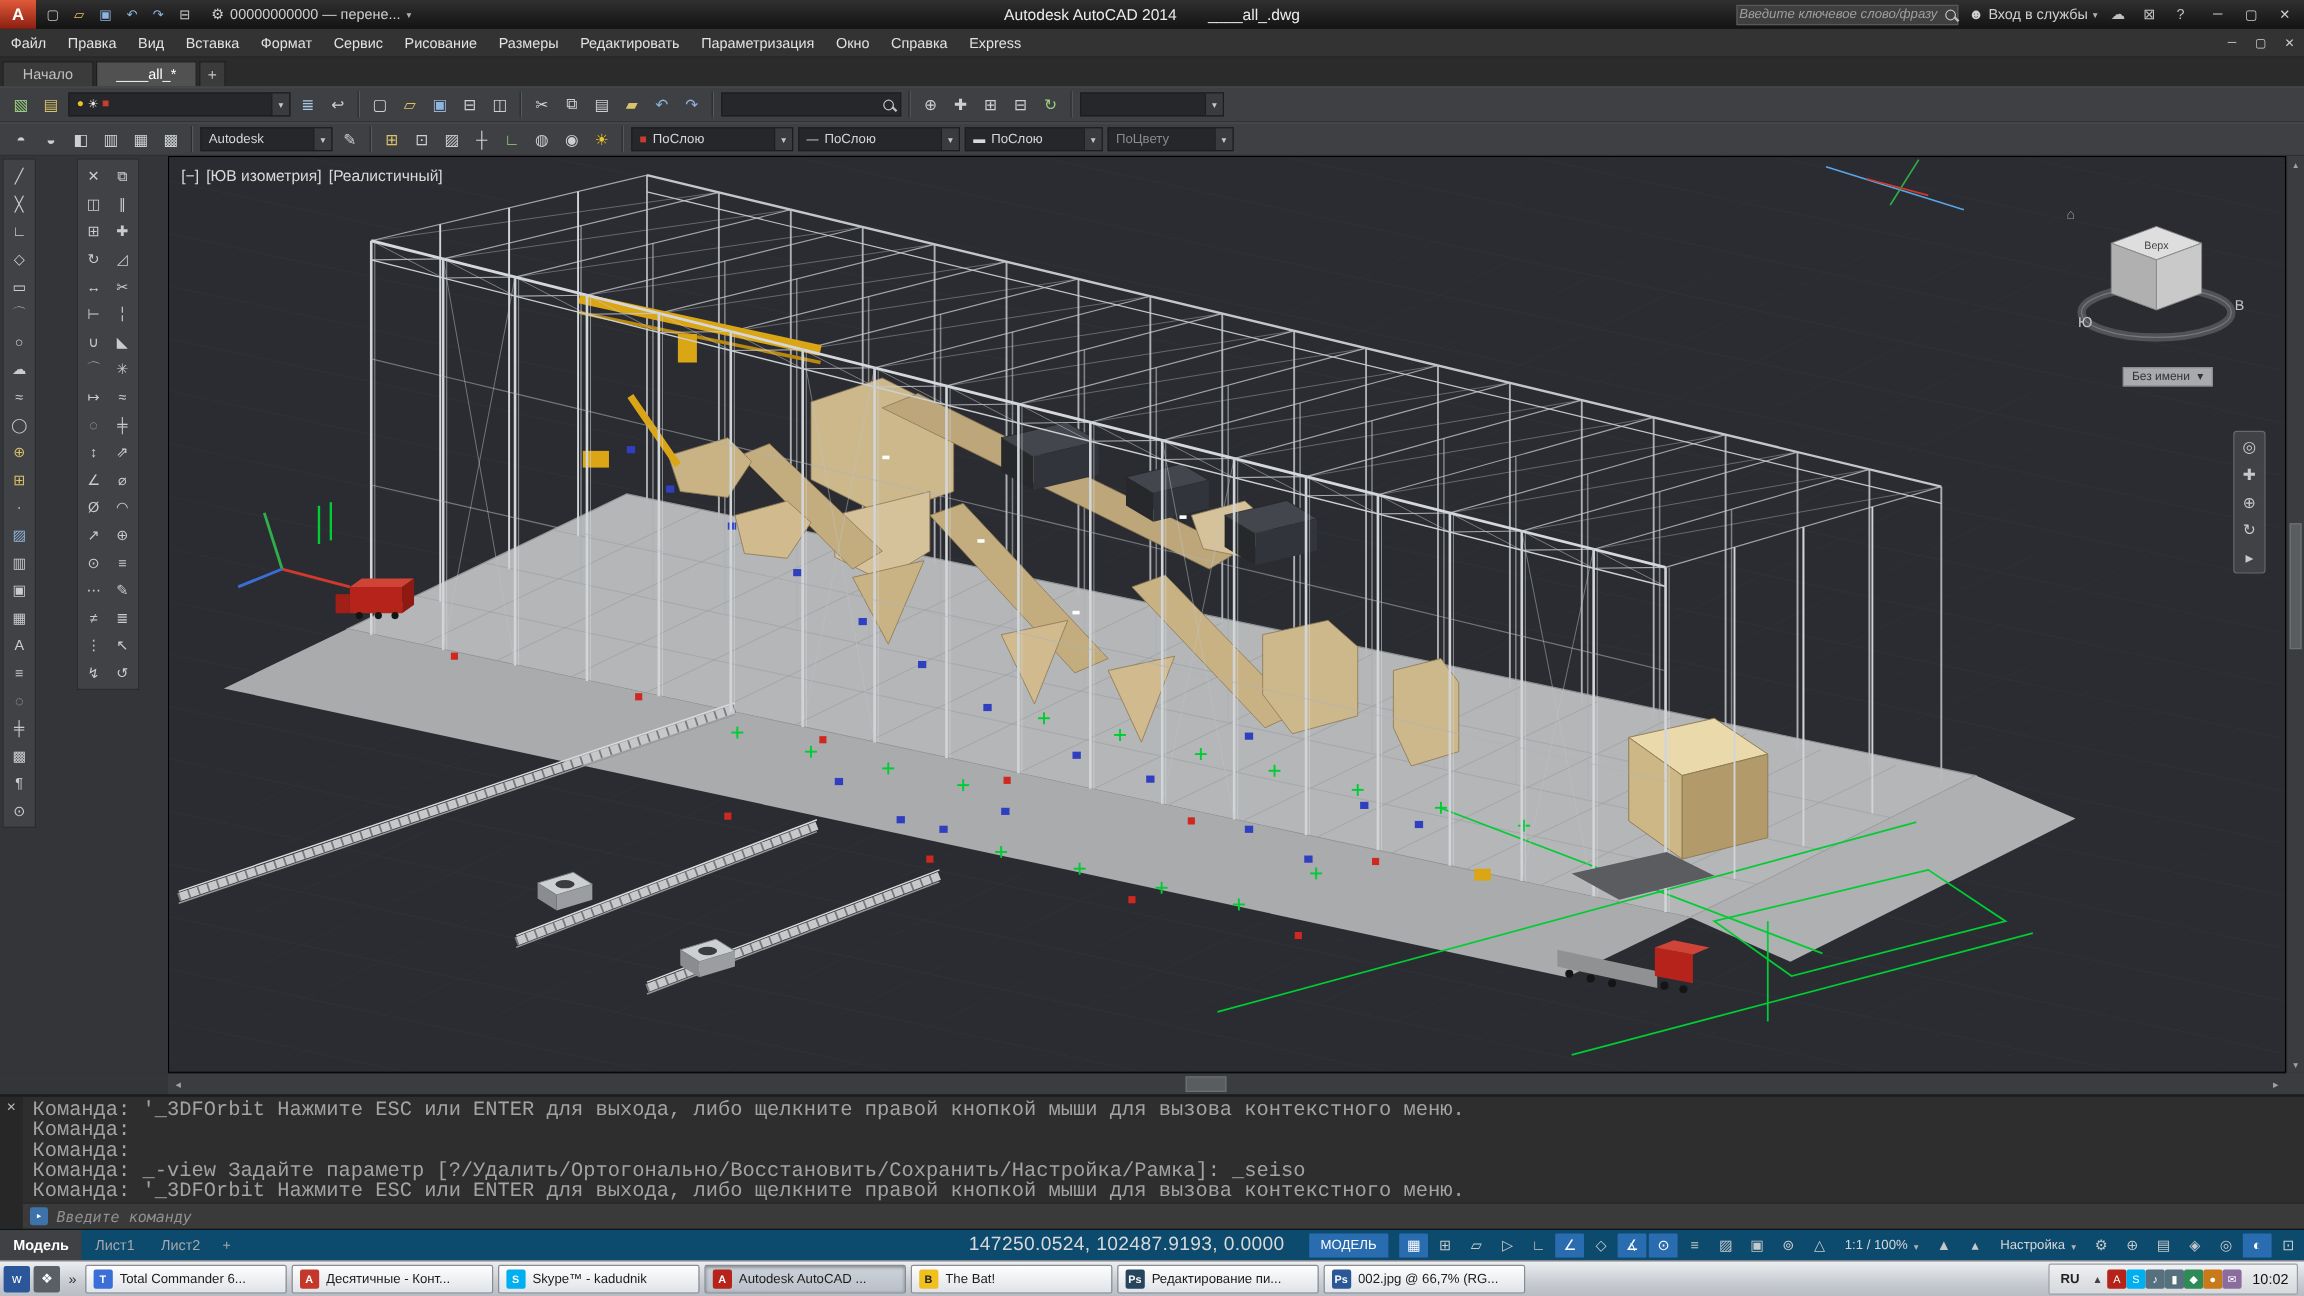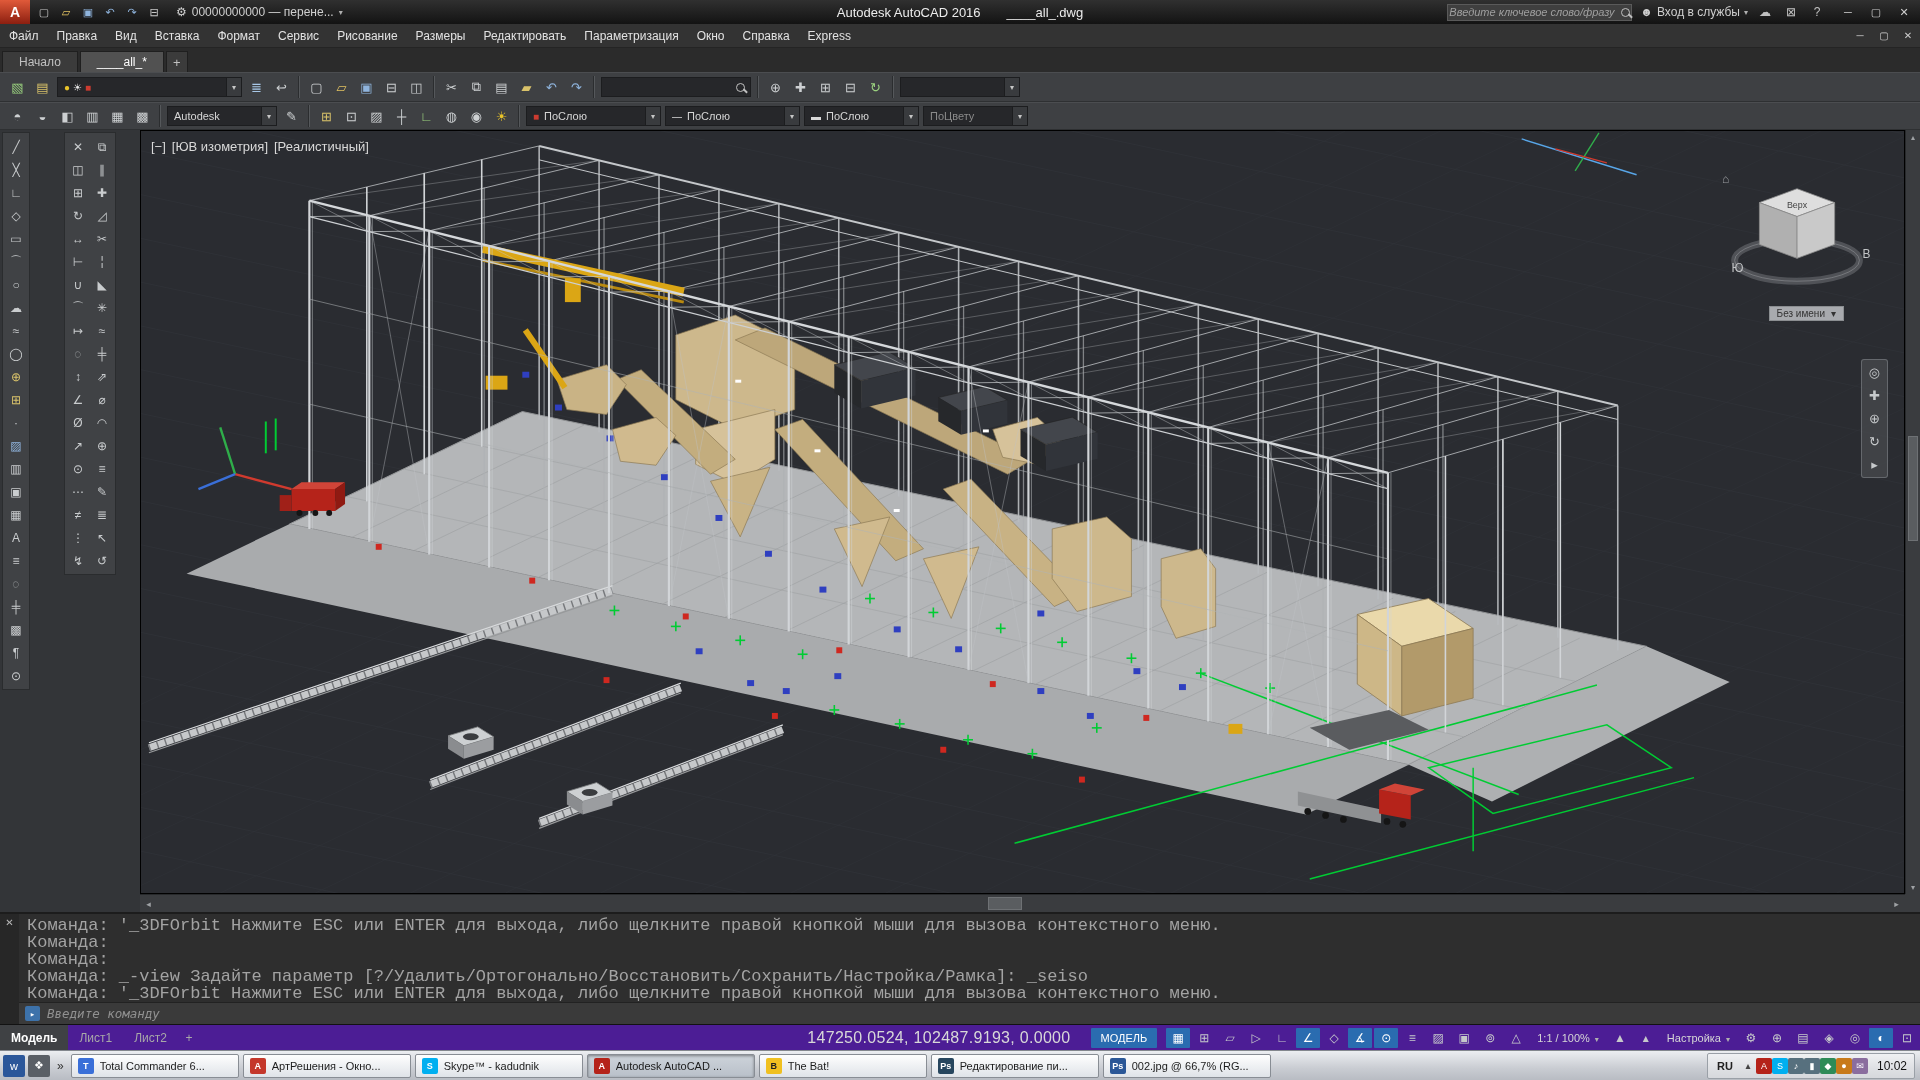--- a/index.html
+++ b/index.html
@@ -79,21 +79,21 @@
 
 .command{height:112px;flex:none;display:flex;background:#2e2e2e;border-top:2px solid #1c1c1c}
 .cmd-gutter{width:19px;flex:none;background:#272727;color:#b8b8b8;font-size:10px;text-align:center;padding-top:3px}
 .cmd-body{flex:1;display:flex;flex-direction:column;min-width:0}
 .cmd-hist{flex:1;padding:3px 8px;font-family:Liberation Mono, monospace;font-size:17px;line-height:17px;color:#a3a3a3;white-space:pre;overflow:hidden}
 .cmd-input{height:22px;flex:none;background:#3a3a3a;border-top:1px solid #222;display:flex;align-items:center;gap:7px;padding-left:6px;font-family:"DejaVu Sans Mono",monospace;font-size:12.5px}
 .cmd-badge{width:15px;height:15px;background:#3d72aa;color:#fff;display:flex;align-items:center;justify-content:center;font-size:9px;border-radius:2px}
 .cmd-ph{color:#909090;font-style:italic}
 
 
-.statusbar{height:26px;flex:none;background:#4c1d95;display:flex;align-items:center;color:#c9c9c9;font-size:12px;border-top:1px solid #121212}
+.statusbar{height:26px;flex:none;background:#0c4a6e;display:flex;align-items:center;color:#c9c9c9;font-size:12px;border-top:1px solid #121212}
 .stabs{display:flex;height:26px}
 .stab{height:26px;display:flex;align-items:center;padding:0 11px;color:#a8a8a8}
 .stab.active{background:#3f4144;color:#fff;font-weight:700}
 .stplus{width:22px;height:26px;display:flex;align-items:center;justify-content:center;color:#a8a8a8}
 .sspacer{flex:1}
 .coords{padding:0 12px;font-size:16px;color:#d8d8d8;letter-spacing:.3px}
 .badge-model{height:20px;display:flex;align-items:center;background:#2a6cb0;color:#fff;font-size:11px;padding:0 10px;margin:0 8px;border-radius:1px}
 .stgroup{display:flex;align-items:center}
 .sticon{width:24px;height:20px;display:flex;align-items:center;justify-content:center;font-size:12px;color:#c6c9cb;margin:0 1px;border-radius:1px}
 .sticon.active{background:#2a6cb0;color:#fff}
@@ -127,21 +127,21 @@
       <div class="qat-btn" style="color: rgb(143, 180, 221);">↶</div>
       <div class="qat-btn" style="color: rgb(143, 180, 221);">↷</div>
       <div class="qat-btn">⊟</div>
     </div>
   <div class="workspace">
     <span>⚙</span>
     <span>00000000000 — перене...</span>
     <span class="mini">▾</span>
   </div>
   <div class="title-center">
-    <span>Autodesk AutoCAD 2016</span>
+    <span>Autodesk AutoCAD 2014</span>
     <span>____all_.dwg</span>
   </div>
   <div class="title-right">
     <div class="search-box">
       <input placeholder="Введите ключевое слово/фразу" style="">
       <span class="mag"></span>
     </div>
     <div class="signin">
       <span>☻</span>
       <span>Вход в службы</span>
@@ -871,21 +871,21 @@
       <div class="ql" style="background: rgb(90, 95, 102);">❖</div>
     </div>
   <div class="overflow">»</div>
   <div class="taskgroup">
       <div class="tbtn">
         <span class="tico" style="background: rgb(58, 111, 216);">T</span>
         <span class="tlabel">Total Commander 6...</span>
       </div>
       <div class="tbtn">
         <span class="tico" style="background: rgb(196, 55, 43);">А</span>
-        <span class="tlabel">АртРешения - Окно...</span>
+        <span class="tlabel">Десятичные - Конт...</span>
       </div>
       <div class="tbtn">
         <span class="tico" style="background: rgb(0, 175, 240);">S</span>
         <span class="tlabel">Skype™ - kadudnik</span>
       </div>
       <div class="tbtn active">
         <span class="tico" style="background: rgb(181, 35, 26);">A</span>
         <span class="tlabel">Autodesk AutoCAD ...</span>
       </div>
       <div class="tbtn">

